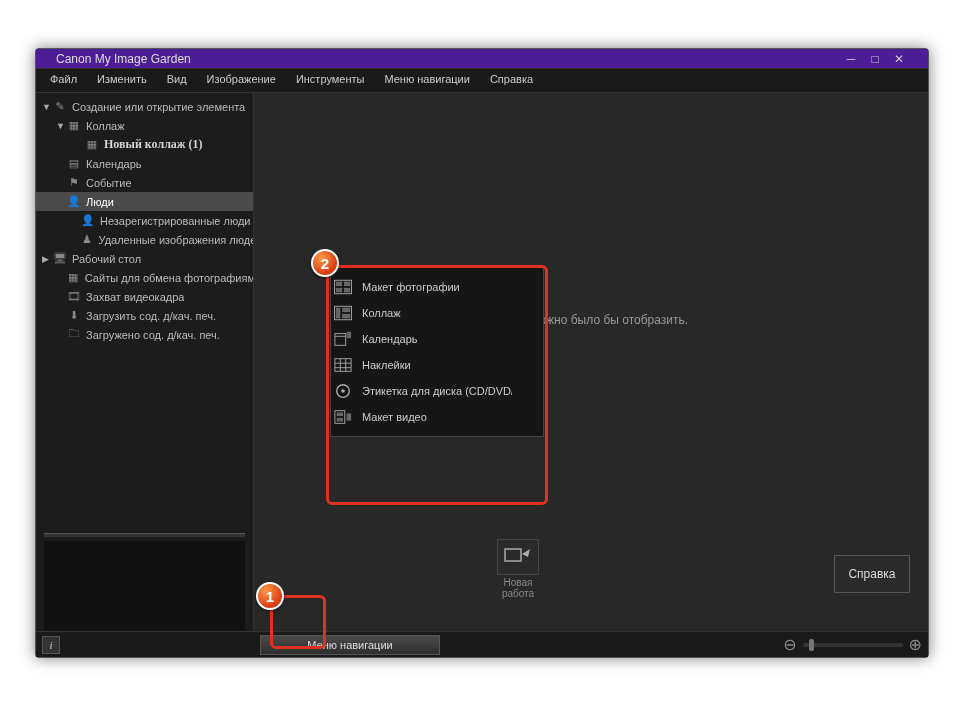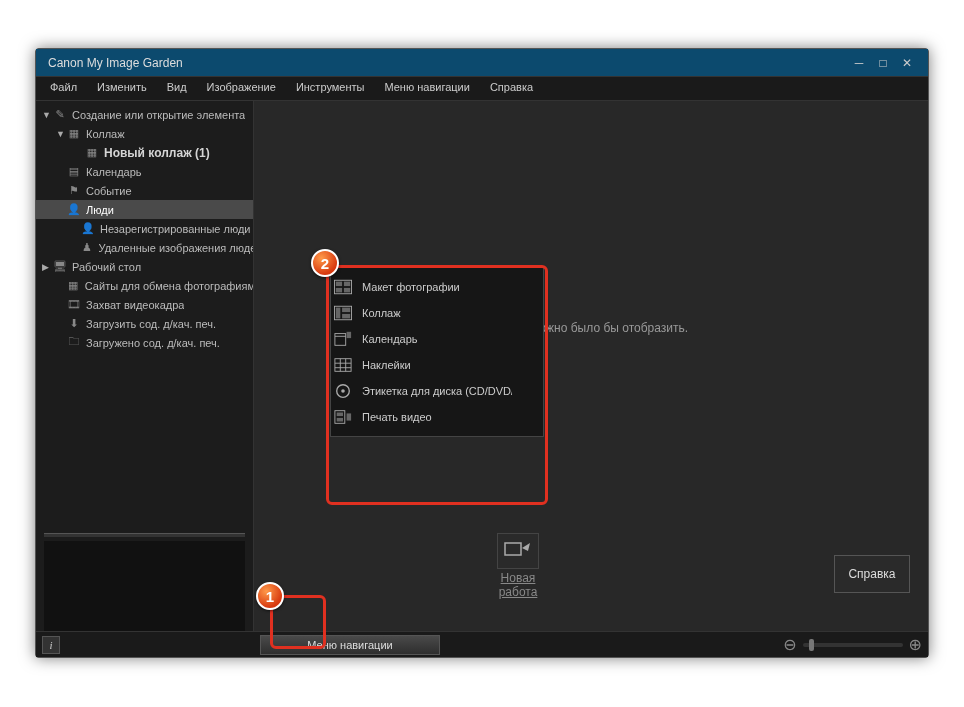--- a/index.html
+++ b/index.html
@@ -12,25 +12,25 @@
     background: #0d0d0d;
     border: 1px solid #555;
     border-radius: 4px;
     box-shadow: 0 0 15px rgba(0,0,0,0.5);
     display: flex;
     flex-direction: column;
     overflow: visible;
   }
   
   .titlebar {
-    height: 28px;
-    background: #0c4a6e;
-    display: flex;
-    align-items: center;
-    padding: 0 12px;
+    height: 20px;
+    background: #4c1d95;
+    display: flex;
+    align-items: center;
+    padding: 0 20px;
     color: #ddd;
     font-size: 12px;
     border-bottom: 1px solid #333;
   }
   .titlebar .title { flex: 1; }
   .title-controls { display: flex; gap: 6px; align-items: center; }
   .tc { width: 18px; height: 16px; display: flex; align-items: center; justify-content: center; color: #ccc; font-size: 12px; cursor: pointer; }
   
   .menubar {
     height: 24px;
@@ -69,21 +69,21 @@
   .tree-item {
     display: flex;
     align-items: center;
     height: 19px;
     padding-left: 6px;
     white-space: nowrap;
     overflow: hidden;
     cursor: pointer;
   }
   .tree-item.selected { background: #4a4a4a; color: #fff; }
-  .tree-item.bold .lbl { font-weight: bold; color: #d5d5d5; font-size: 12px; }
+  .tree-item.bold .lbl { font-weight: bold; color: #d5d5d5; font-size: 12px; font-family: Liberation Serif, serif; }
   .tree-item .arrow { width: 10px; font-size: 9px; color: #aaa; }
   .tree-item .icon { width: 16px; display: inline-flex; justify-content: center; margin-right: 4px; font-size: 11px; color: #888; }
   .tree-item .lbl { overflow: hidden; text-overflow: clip; }
   .indent1 { padding-left: 20px !important; }
   .indent2 { padding-left: 34px !important; }
   .indent3 { padding-left: 48px !important; }
   
   .sidebar-divider {
     height: 4px;
     background: #333;
@@ -164,23 +164,22 @@
   .bottom-buttons {
     position: absolute;
     left: 240px; bottom: 32px;
     display: flex;
     gap: 8px;
   }
   .bb {
     width: 48px;
     text-align: center;
     color: #888;
-    font-size: 12px;
-    cursor: pointer;
-    text-decoration: underline;
+    font-size: 10px;
+    cursor: pointer;
   }
   .bb .bicon {
     width: 42px; height: 36px;
     background: #2a2a2a;
     border: 1px solid #444;
     margin: 0 auto 2px auto;
     display: flex;
     align-items: center;
     justify-content: center;
     color: #aaa;
@@ -427,21 +426,21 @@
     </div>
     <div class="popup-item">
       <span class="picon">
           <svg viewBox="0 0 20 16">
             <rect x="1" y="1" width="11" height="14" fill="none" stroke="#aaa"></rect>
             <rect x="3" y="3" width="7" height="4" fill="#666"></rect>
             <rect x="3" y="9" width="7" height="4" fill="#666"></rect>
             <rect x="14" y="4" width="5" height="8" fill="#666"></rect>
           </svg>
         </span>
-      <span>Печать видео</span>
+      <span>Макет видео</span>
     </div>
   </div>
 
   <div class="annot-red a1"></div>
   <div class="annot-red a2"></div>
 
   <div class="badge b1">1</div>
   <div class="badge b2">2</div>
 
   <div class="statusbar">

